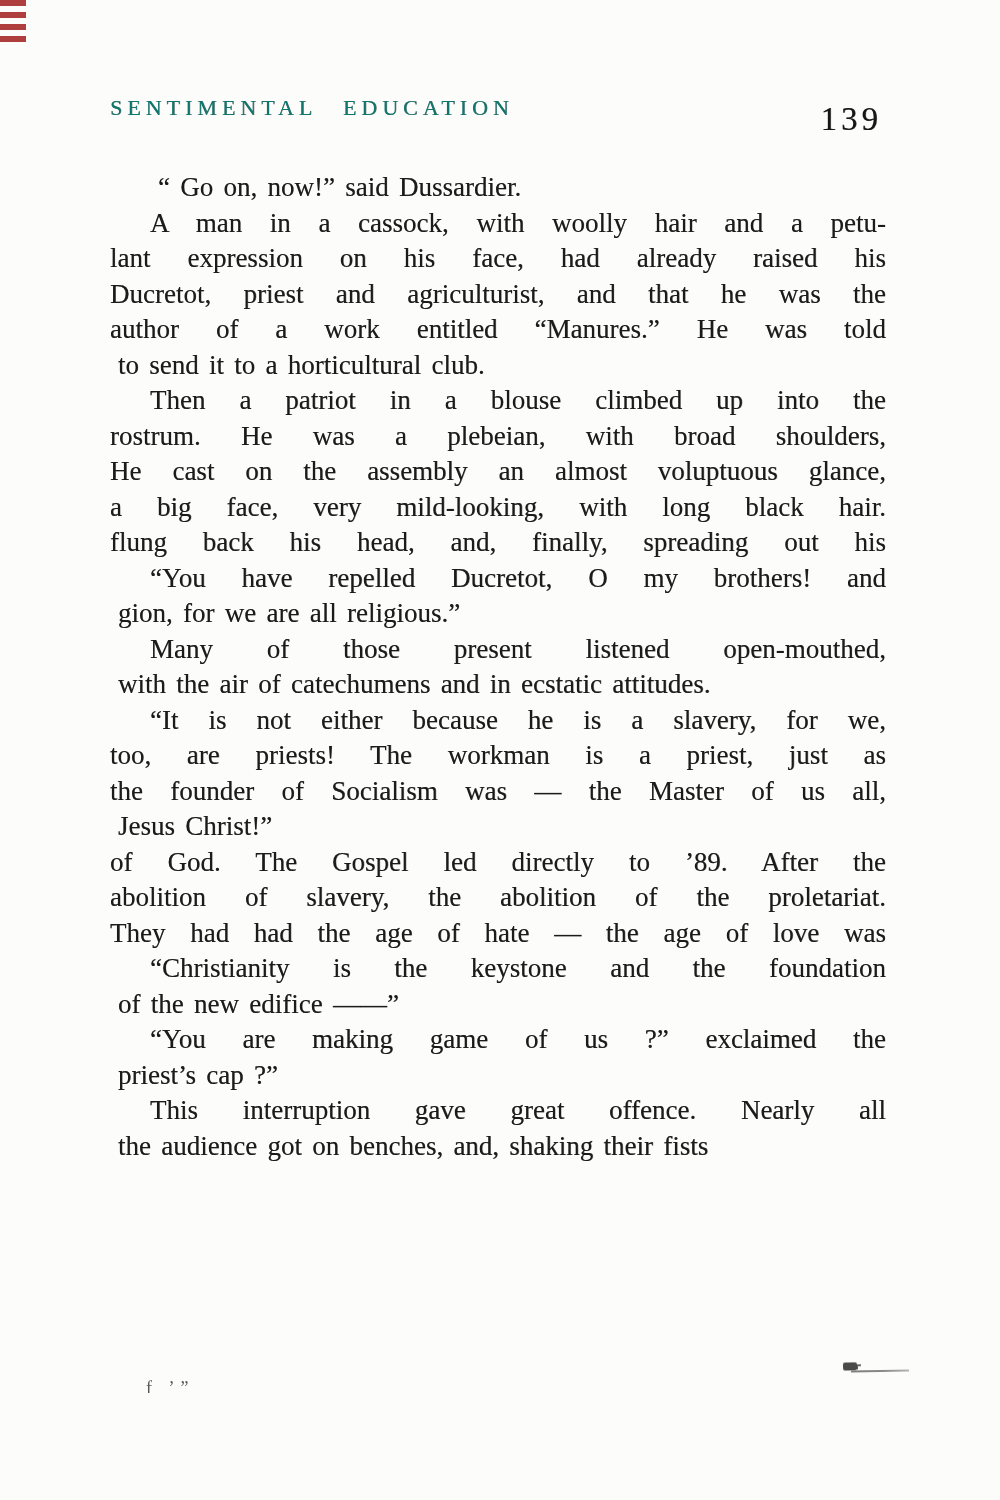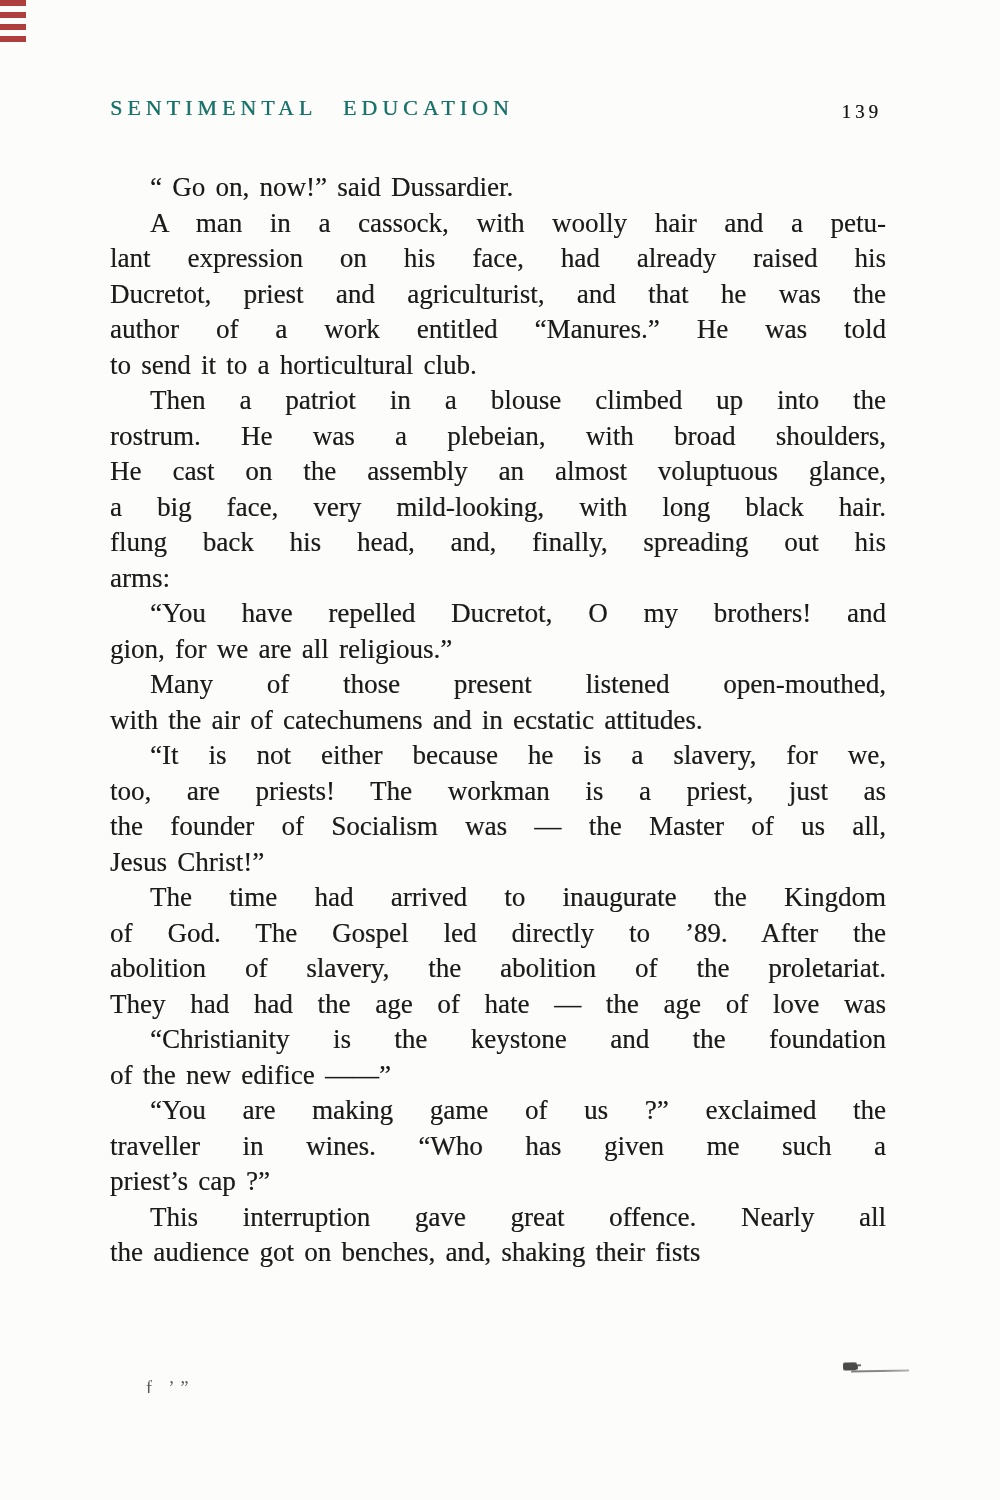--- a/index.html
+++ b/index.html
@@ -26,33 +26,33 @@
   }
   .header-title {
     display:block; text-align:left;
     font-size:22px; letter-spacing:5px; word-spacing:16px;
     color:#0f766e;
     text-shadow:0.4px 0.4px 0.5px rgba(25,25,25,0.55);
     white-space:nowrap;
   }
   .page-number {
     position:absolute; right:4px; top:6px;
-    font-size:19px; letter-spacing:4px; color:#161616;
+    font-size:33px; letter-spacing:4px; color:#161616;
     text-shadow:0.4px 0.4px 0.5px rgba(25,25,25,0.55);
   }
   .body-text {
     position:absolute; left:110px; top:170px; width:776px;
     font-size:27px; line-height:35.5px;
     word-spacing:3.5px;
     text-shadow:0.35px 0.35px 0.45px rgba(25,25,25,0.5);
   }
   .para { margin:0; }
   .line { text-align:justify; text-align-last:justify; white-space:normal; }
   .line.first { text-indent:40px; }
-  .line.last { text-align-last:left; }
+  .line.last { text-align-last:left;margin-left:8px; }
   
   .smudge {
     position:absolute; left:843px; top:1360px; width:66px; height:12px;
     transform:rotate(-1deg);
   }
   .smudge::before {
     content:""; position:absolute; left:0; top:2px; width:14px; height:8px;
     background:#4a4a4a; border-radius:2px;
     box-shadow:3px 1px 0 -2px #5a5a5a, 7px -1px 0 -3px #6a6a6a;
     filter:blur(0.4px);
@@ -92,49 +92,46 @@
         <div class="line">Ducretot, priest and agriculturist, and that he was the</div>
         <div class="line">author of a work entitled “Manures.”   He was told</div>
         <div class="line last">to send it to a horticultural club.</div>
       </div>
       <div class="para">
         <div class="line first">Then a patriot in a blouse climbed up into the</div>
         <div class="line">rostrum.  He was a plebeian, with broad shoulders,</div>
         <div class="line">He cast on the assembly an almost voluptuous glance,</div>
         <div class="line">a big face, very mild-looking, with long black hair.</div>
         <div class="line">flung back his head, and, finally, spreading out his</div>
-        <div class="line last">arms:</div>
       </div>
       <div class="para">
         <div class="line first">“You have repelled Ducretot, O my brothers! and</div>
         <div class="line last">gion, for we are all religious.”</div>
       </div>
       <div class="para">
         <div class="line first">Many of those present listened open-mouthed,</div>
         <div class="line last">with the air of catechumens and in ecstatic attitudes.</div>
       </div>
       <div class="para">
         <div class="line first">“It is not either because he is a slavery, for we,</div>
         <div class="line">too, are priests!  The workman is a priest, just as</div>
         <div class="line">the founder of Socialism was — the Master of us all,</div>
         <div class="line last">Jesus Christ!”</div>
       </div>
       <div class="para">
-        <div class="line first">The time had arrived to inaugurate the Kingdom</div>
         <div class="line">of God.  The Gospel led directly to ’89.  After the</div>
         <div class="line">abolition of slavery, the abolition of the proletariat.</div>
         <div class="line">They had had the age of hate — the age of love was</div>
       </div>
       <div class="para">
         <div class="line first">“Christianity is the keystone and the foundation</div>
         <div class="line last">of the new edifice ——”</div>
       </div>
       <div class="para">
         <div class="line first">“You are making game of us ?” exclaimed the</div>
-        <div class="line">traveller in wines.   “Who has given me such a</div>
         <div class="line last">priest’s cap ?”</div>
       </div>
       <div class="para">
         <div class="line first">This interruption gave great offence.  Nearly all</div>
         <div class="line last">the audience got on benches, and, shaking their fists</div>
       </div>
     </div>
 
   <div class="smudge"></div>
 

